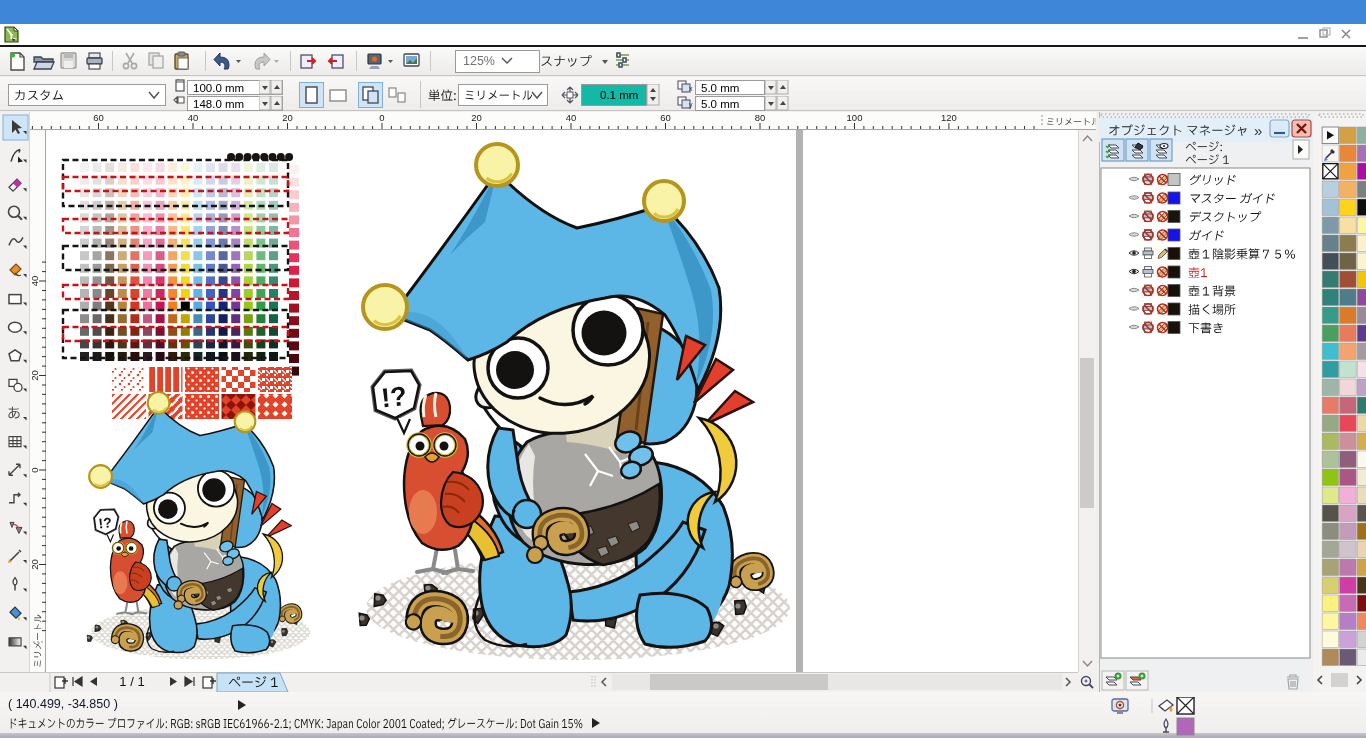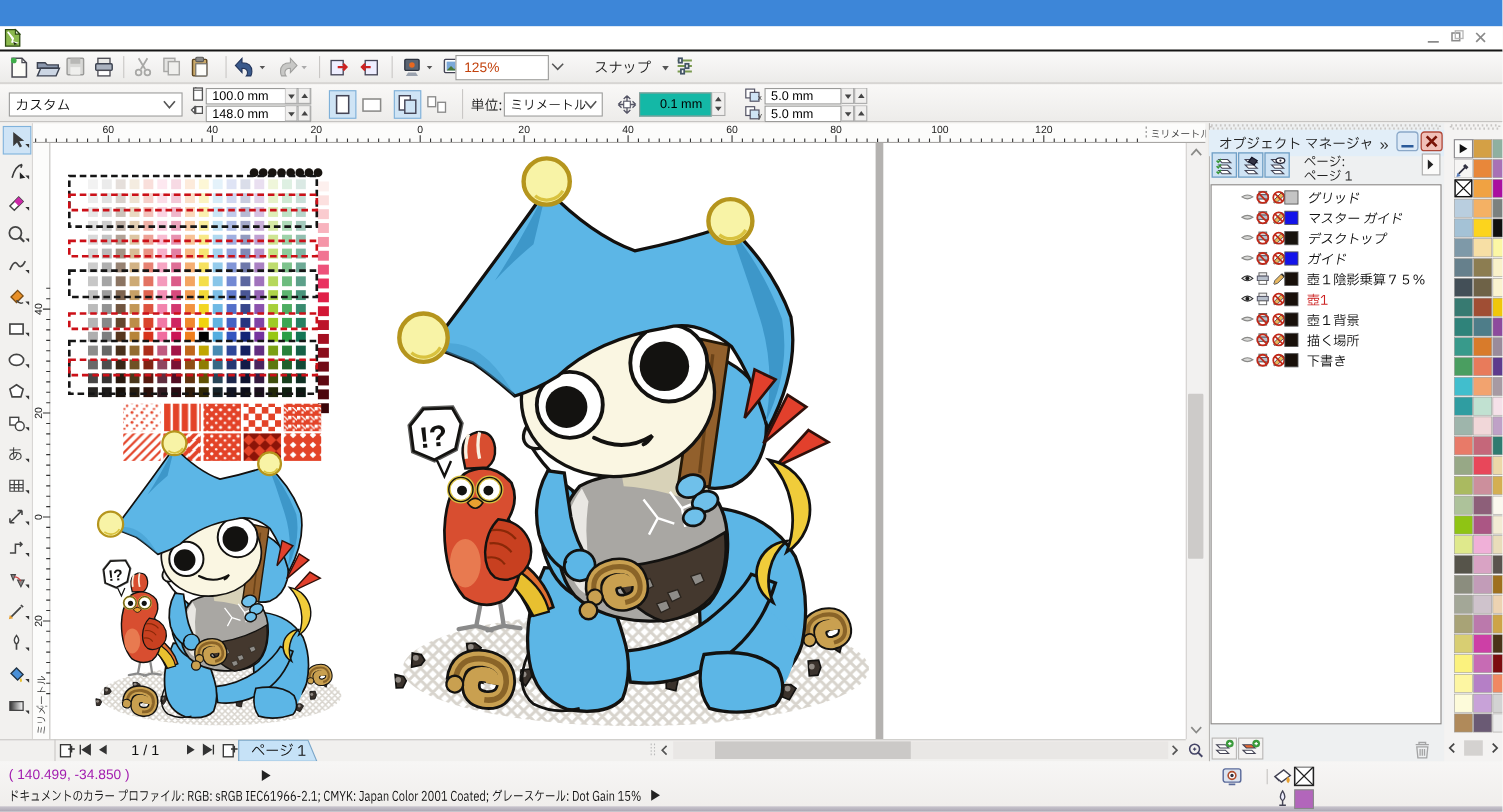--- a/index.html
+++ b/index.html
@@ -84,21 +84,21 @@
         <circle cx="8.5" cy="7" r="2.5" fill="#e86820"></circle>
       </g>
       <path d="M388 13 l5 0 -2.5 3 z" fill="#555"></path>
       <g transform="translate(403,5)">
         <rect x="1" y="2" width="15" height="12" rx="1" fill="#fff" stroke="#445" stroke-width="1.3"></rect>
         <rect x="3" y="4" width="11" height="8" fill="#7aa8d8"></rect>
         <path d="M3 12 l4 -4 3 3 4 -5 v6 z" fill="#4a7838"></path>
       </g>
       <rect x="430" y="4" width="1" height="20" fill="#c9c7c5"></rect>
     </svg>
-<div class="abs" style="left:414px;top:50px;width:85px;height:23px;background:#fff;border:1px solid #9a9a98;font-size:12.5px;color:#c2410c;padding:3px 0 0 7px">125%</div>
+<div class="abs" style="left:455px;top:50px;width:85px;height:23px;background:#fff;border:1px solid #9a9a98;font-size:12.5px;color:#737373;padding:3px 0 0 7px">125%</div>
 <svg class="abs" style="left:500px;top:56px" width="14" height="10">
       <path d="M2 2 l5 5 5 -5" fill="none" stroke="#555" stroke-width="1.4"></path>
     </svg>
 <svg class="abs" style="left:538px;top:47px" width="120" height="29" viewBox="0 0 120 29">
 <g transform="translate(2,19)">
         <path transform="translate(0.00,0) scale(0.013000,-0.013000)" d="M858 4Q709 153 554 262Q475 181 372.0 115.0Q269 49 148 1L112 67Q348 157 498.5 309.5Q649 462 691 652H186V720H771Q771 683 757 623Q722 458 601 314Q757 202 903 59Z" fill="#222"></path>
         <path transform="translate(13.00,0) scale(0.013000,-0.013000)" d="M919 541V472H566V421Q566 303 536.0 220.5Q506 138 443.5 79.5Q381 21 279 -24L239 41Q334 81 389.0 131.5Q444 182 468.5 252.0Q493 322 493 423V472H101V541H493V784H566V541Z" fill="#222"></path>
         <path transform="translate(26.00,0) scale(0.013000,-0.013000)" d="M453 332Q432 448 380 596L451 613Q504 447 522 347ZM314 7Q456 67 542.0 145.0Q628 223 672.5 329.0Q717 435 736 587L809 578Q789 418 739.0 300.5Q689 183 596.0 94.5Q503 6 354 -60ZM233 283Q197 422 145 549L215 570Q269 430 300 303Z" fill="#222"></path>
         <path transform="translate(39.00,0) scale(0.013000,-0.013000)" d="M972 728Q972 674 938.0 640.5Q904 607 847 607Q822 607 802 614Q780 358 655.5 204.0Q531 50 286 -23L255 48Q412 96 512.0 172.5Q612 249 664.5 361.0Q717 473 729 630H110V700H726Q723 714 723 728Q723 782 757.0 815.5Q791 849 847 849Q904 849 938.0 815.5Q972 782 972 728ZM919 735Q919 764 900.0 781.5Q881 799 847 799Q813 799 794.5 781.5Q776 764 776 735V721Q776 692 794.5 674.5Q813 657 847 657Q881 657 900.0 674.5Q919 692 919 721Z" fill="#222"></path>
       </g>
@@ -378,21 +378,21 @@
       <rect x="650" y="2" width="178" height="16" fill="#cbc9c7"></rect>
       <path d="M1066 6 l4 4 -4 4" fill="none" stroke="#555" stroke-width="1.5"></path>
     </svg>
 <svg class="abs" style="left:1078px;top:672px" width="18" height="20">
       <circle cx="8" cy="9" r="4.5" fill="none" stroke="#446" stroke-width="1.4"></circle>
       <path d="M11 12 l4 4" stroke="#446" stroke-width="1.8"></path>
       <path d="M6.5 9 h3 M8 7.5 v3" stroke="#446" stroke-width="1"></path>
     </svg>
 <div class="abs" style="left:0;top:692px;width:1366px;height:46px;background:linear-gradient(#f7f6f5,#efedeb)"></div>
 <div class="abs" style="left:0;top:733px;width:1366px;height:5px;background:linear-gradient(#c9c5ce,#a9a5b2)"></div>
-<div class="abs" style="left:8px;top:697px;width:400px;height:16px;font-size:12.5px;color:#a21caf">( 140.499, -34.850 )</div>
+<div class="abs" style="left:8px;top:697px;width:400px;height:16px;font-size:12.5px;color:#0f172a">( 140.499, -34.850 )</div>
 <svg class="abs" style="left:236px;top:699px" width="12" height="12">
       <path d="M2 1 l8 5 -8 5 z" fill="#222"></path>
     </svg>
 <svg class="abs" style="left:0;top:714px" width="700" height="20" viewBox="0 0 700 20">
       <g transform="translate(8,14) scale(0.7913,1)">
         <path transform="translate(0.00,0) scale(0.012200,-0.012200)" d="M810 592Q761 695 712 767L766 792Q827 700 863 617ZM367 775V498Q610 413 841 292L809 228Q580 349 367 422V-40H295V775ZM697 544Q659 634 601 721L656 747Q722 642 752 569Z" fill="#111"></path>
         <path transform="translate(12.20,0) scale(0.012200,-0.012200)" d="M908 367 915 297 551 259 580 -24 511 -33 481 252 118 214 110 283 473 321 452 528 119 493 112 563 444 598 422 807 493 814 515 605 847 640 853 570 522 535 543 329Z" fill="#111"></path>
         <path transform="translate(24.40,0) scale(0.012200,-0.012200)" d="M847 88V20H154V88H612Q643 277 650 475H230V543H724Q721 319 684 88Z" fill="#111"></path>
         <path transform="translate(36.60,0) scale(0.012200,-0.012200)" d="M800 129Q697 225 581 314Q417 93 164 -9L125 57Q370 152 522 359Q374 468 244 543L284 601Q424 519 561 418Q654 563 720 779L791 755Q724 535 621 373Q747 277 843 185Z" fill="#111"></path>
         <path transform="translate(48.80,0) scale(0.012200,-0.012200)" d="M457 510Q314 607 148 684L184 747Q351 668 497 570ZM160 88Q336 121 460.0 185.0Q584 249 672.5 354.0Q761 459 827 618L888 577Q789 334 620.0 200.0Q451 66 180 15Z" fill="#111"></path>

